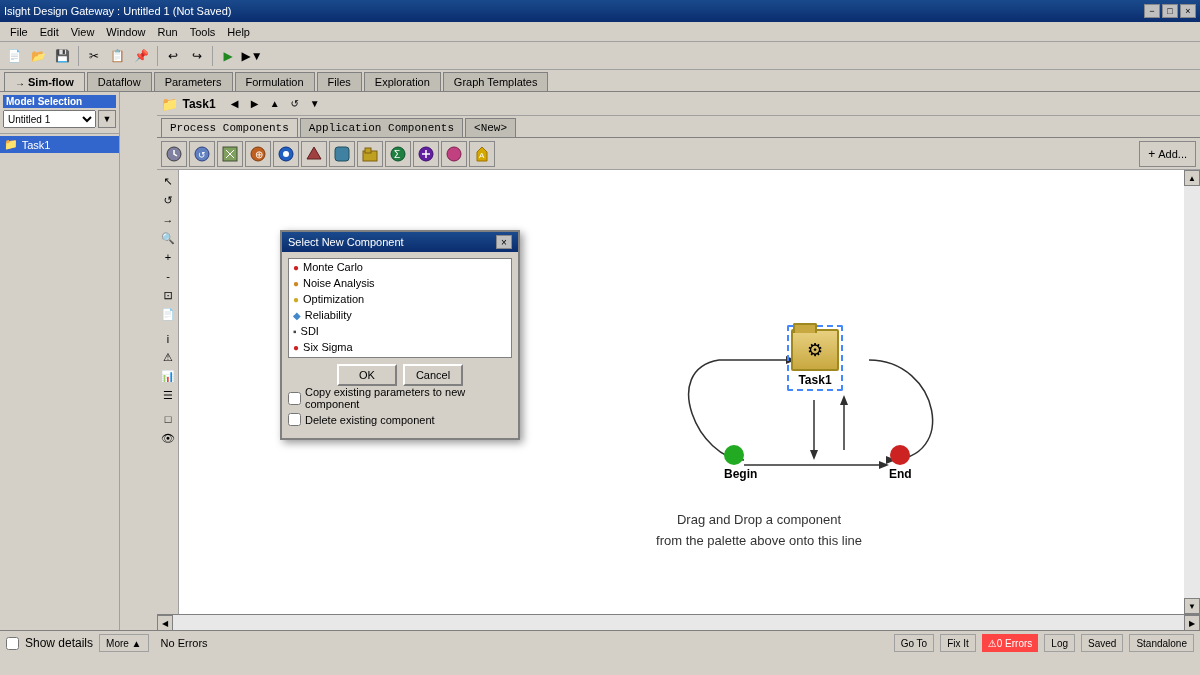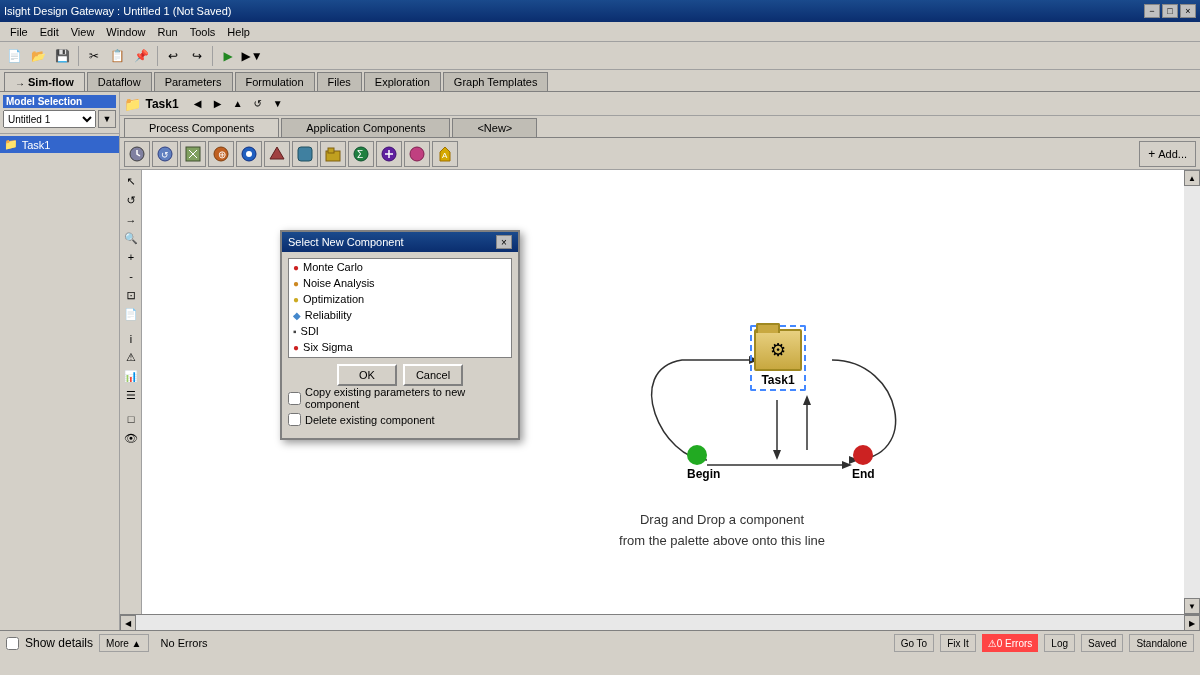--- a/index.html
+++ b/index.html
@@ -145,29 +145,29 @@
     
     #comp-tabs {
       background: #d4d0c8;
       height: 22px;
       display: flex;
       align-items: flex-end;
       padding: 0 4px;
       border-bottom: 1px solid #808080;
     }
     .comp-tab {
-      padding: 2px 24px;
+      padding: 2px 8px;
       border: 1px solid #808080;
       border-bottom: none;
       background: #c0bdb5;
       cursor: pointer;
       font-size: 11px;
       margin-right: 2px;
       height: 19px;
-      display: flex; align-items: center;
+      display: flex; align-items: center; font-family: Liberation Mono, monospace;
     }
     .comp-tab.active { background: #d4d0c8; }
 
     
     #palette {
       background: #d4d0c8;
       height: 32px;
       display: flex;
       align-items: center;
       padding: 2px 4px;
@@ -410,21 +410,21 @@
     <span>Files</span>
   </div>
   <div class="main-tab">
     <span>Exploration</span>
   </div>
   <div class="main-tab">
     <span>Graph Templates</span>
   </div>
 </div>
 
-<div id="content" style="display:flex; height: 538px;">
+<div id="content" style="display:flex; height: 538px; gap: 37px;">
 
   <div id="left-sidebar">
     <div id="model-selection">
       <div class="label">Model Selection</div>
       <div id="model-sel-dropdown">
         <select style="font-size:10px; width:85px; height:18px;">
           <option>Untitled 1</option>
         </select>
         <div style="width:18px; height:18px; background:#d4d0c8; border:1px solid #808080; display:flex; align-items:center; justify-content:center; cursor:pointer; font-size:9px;">▼</div>
       </div>

